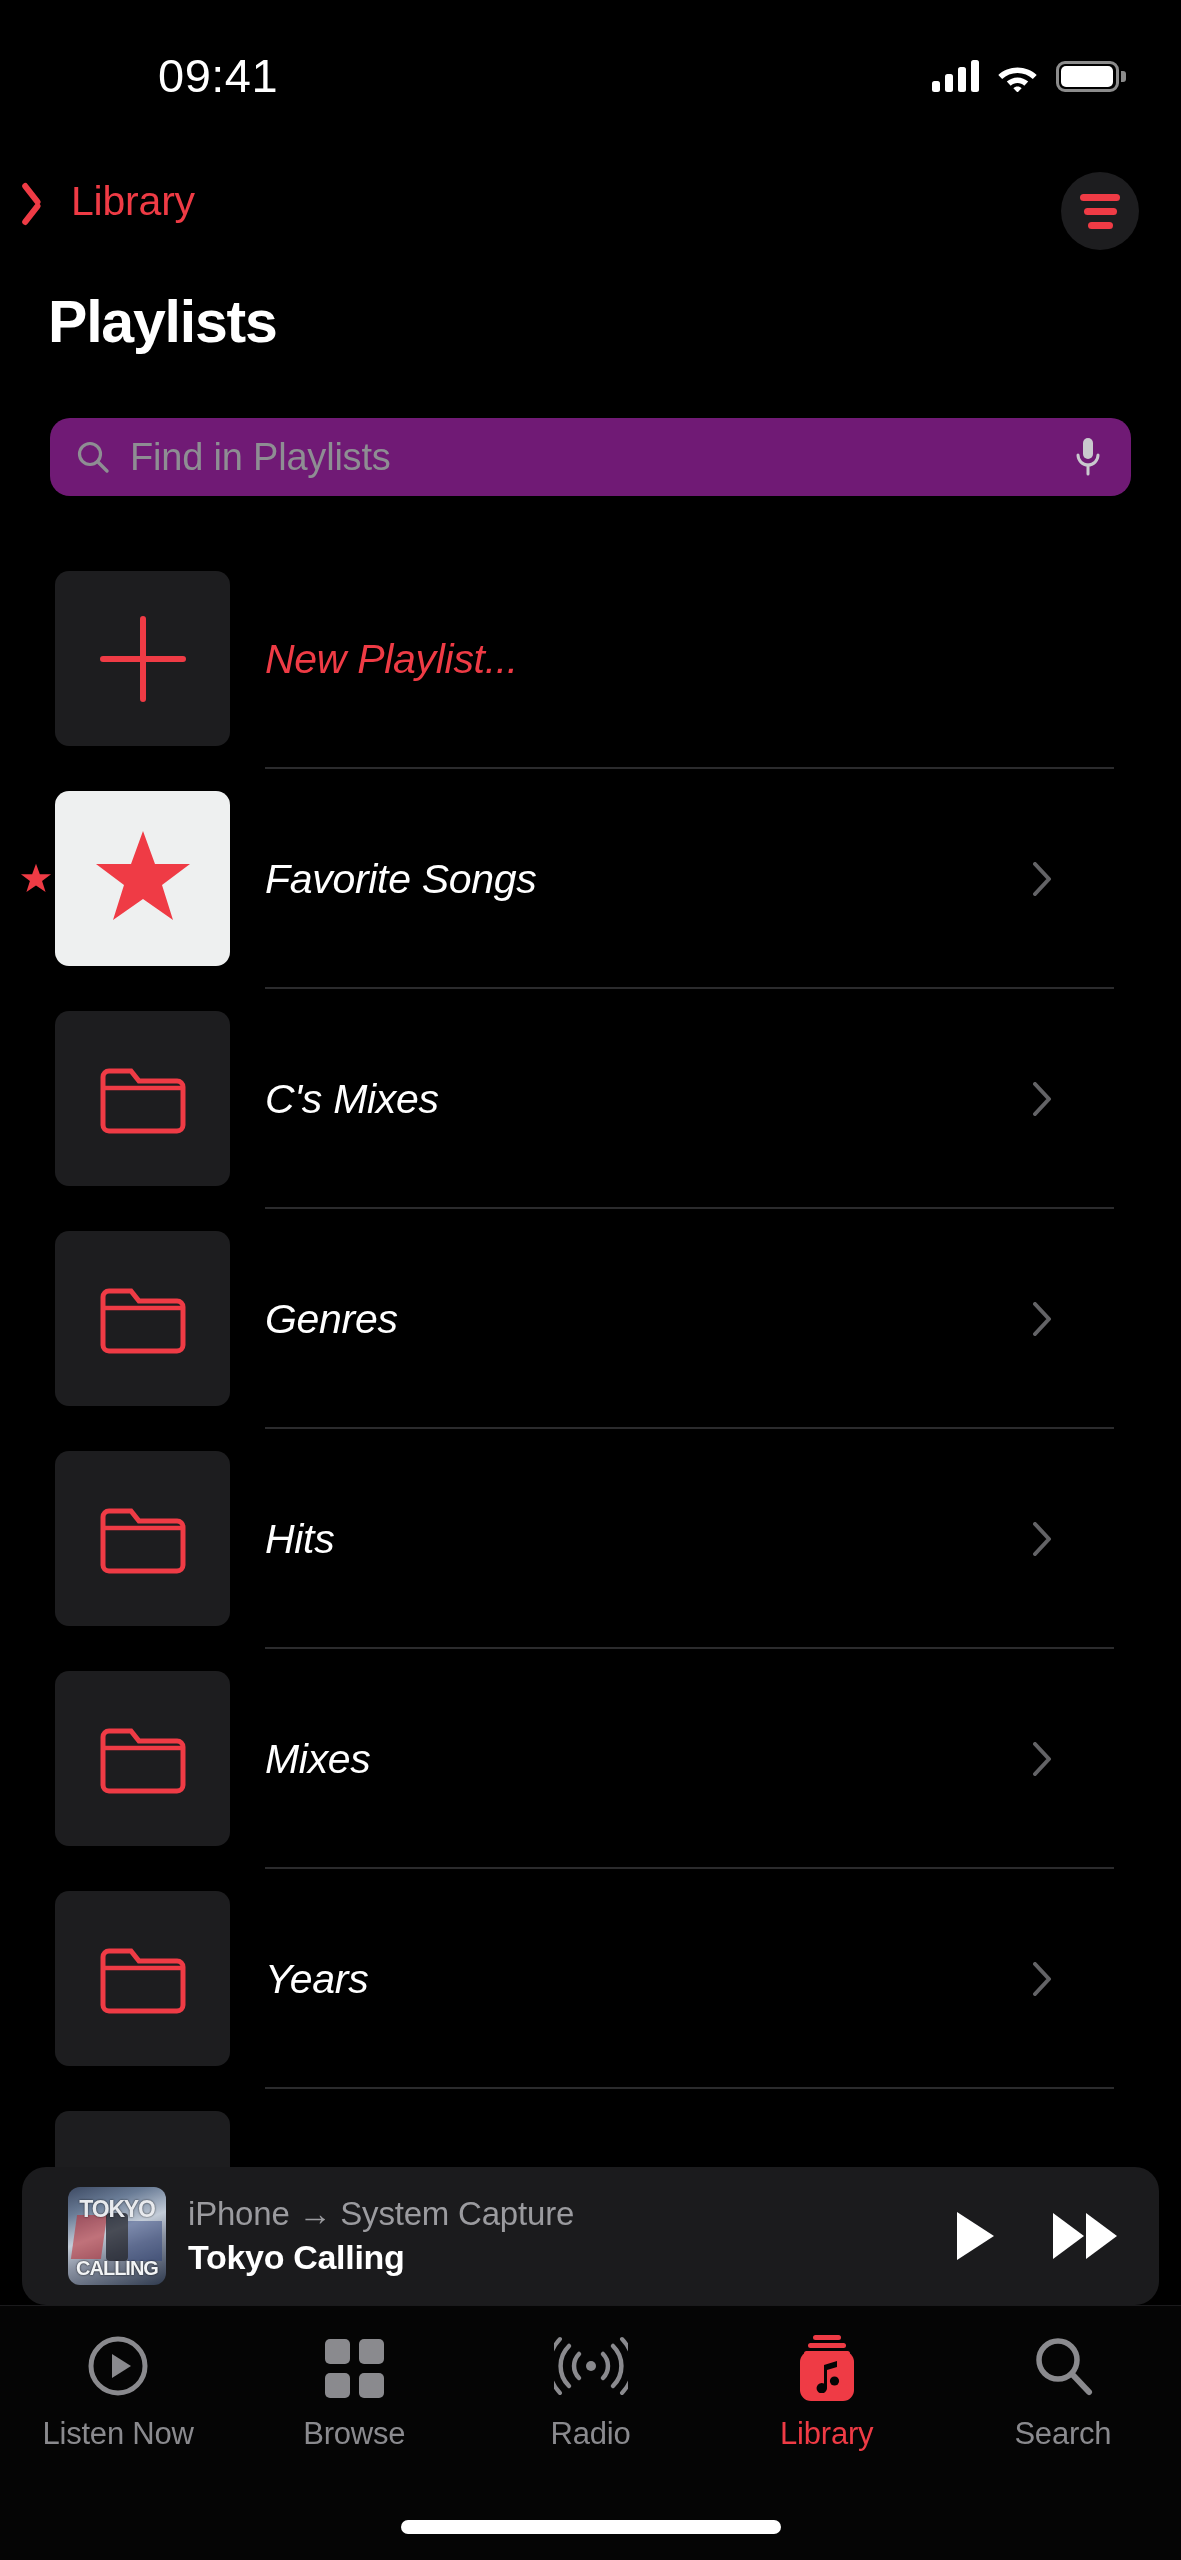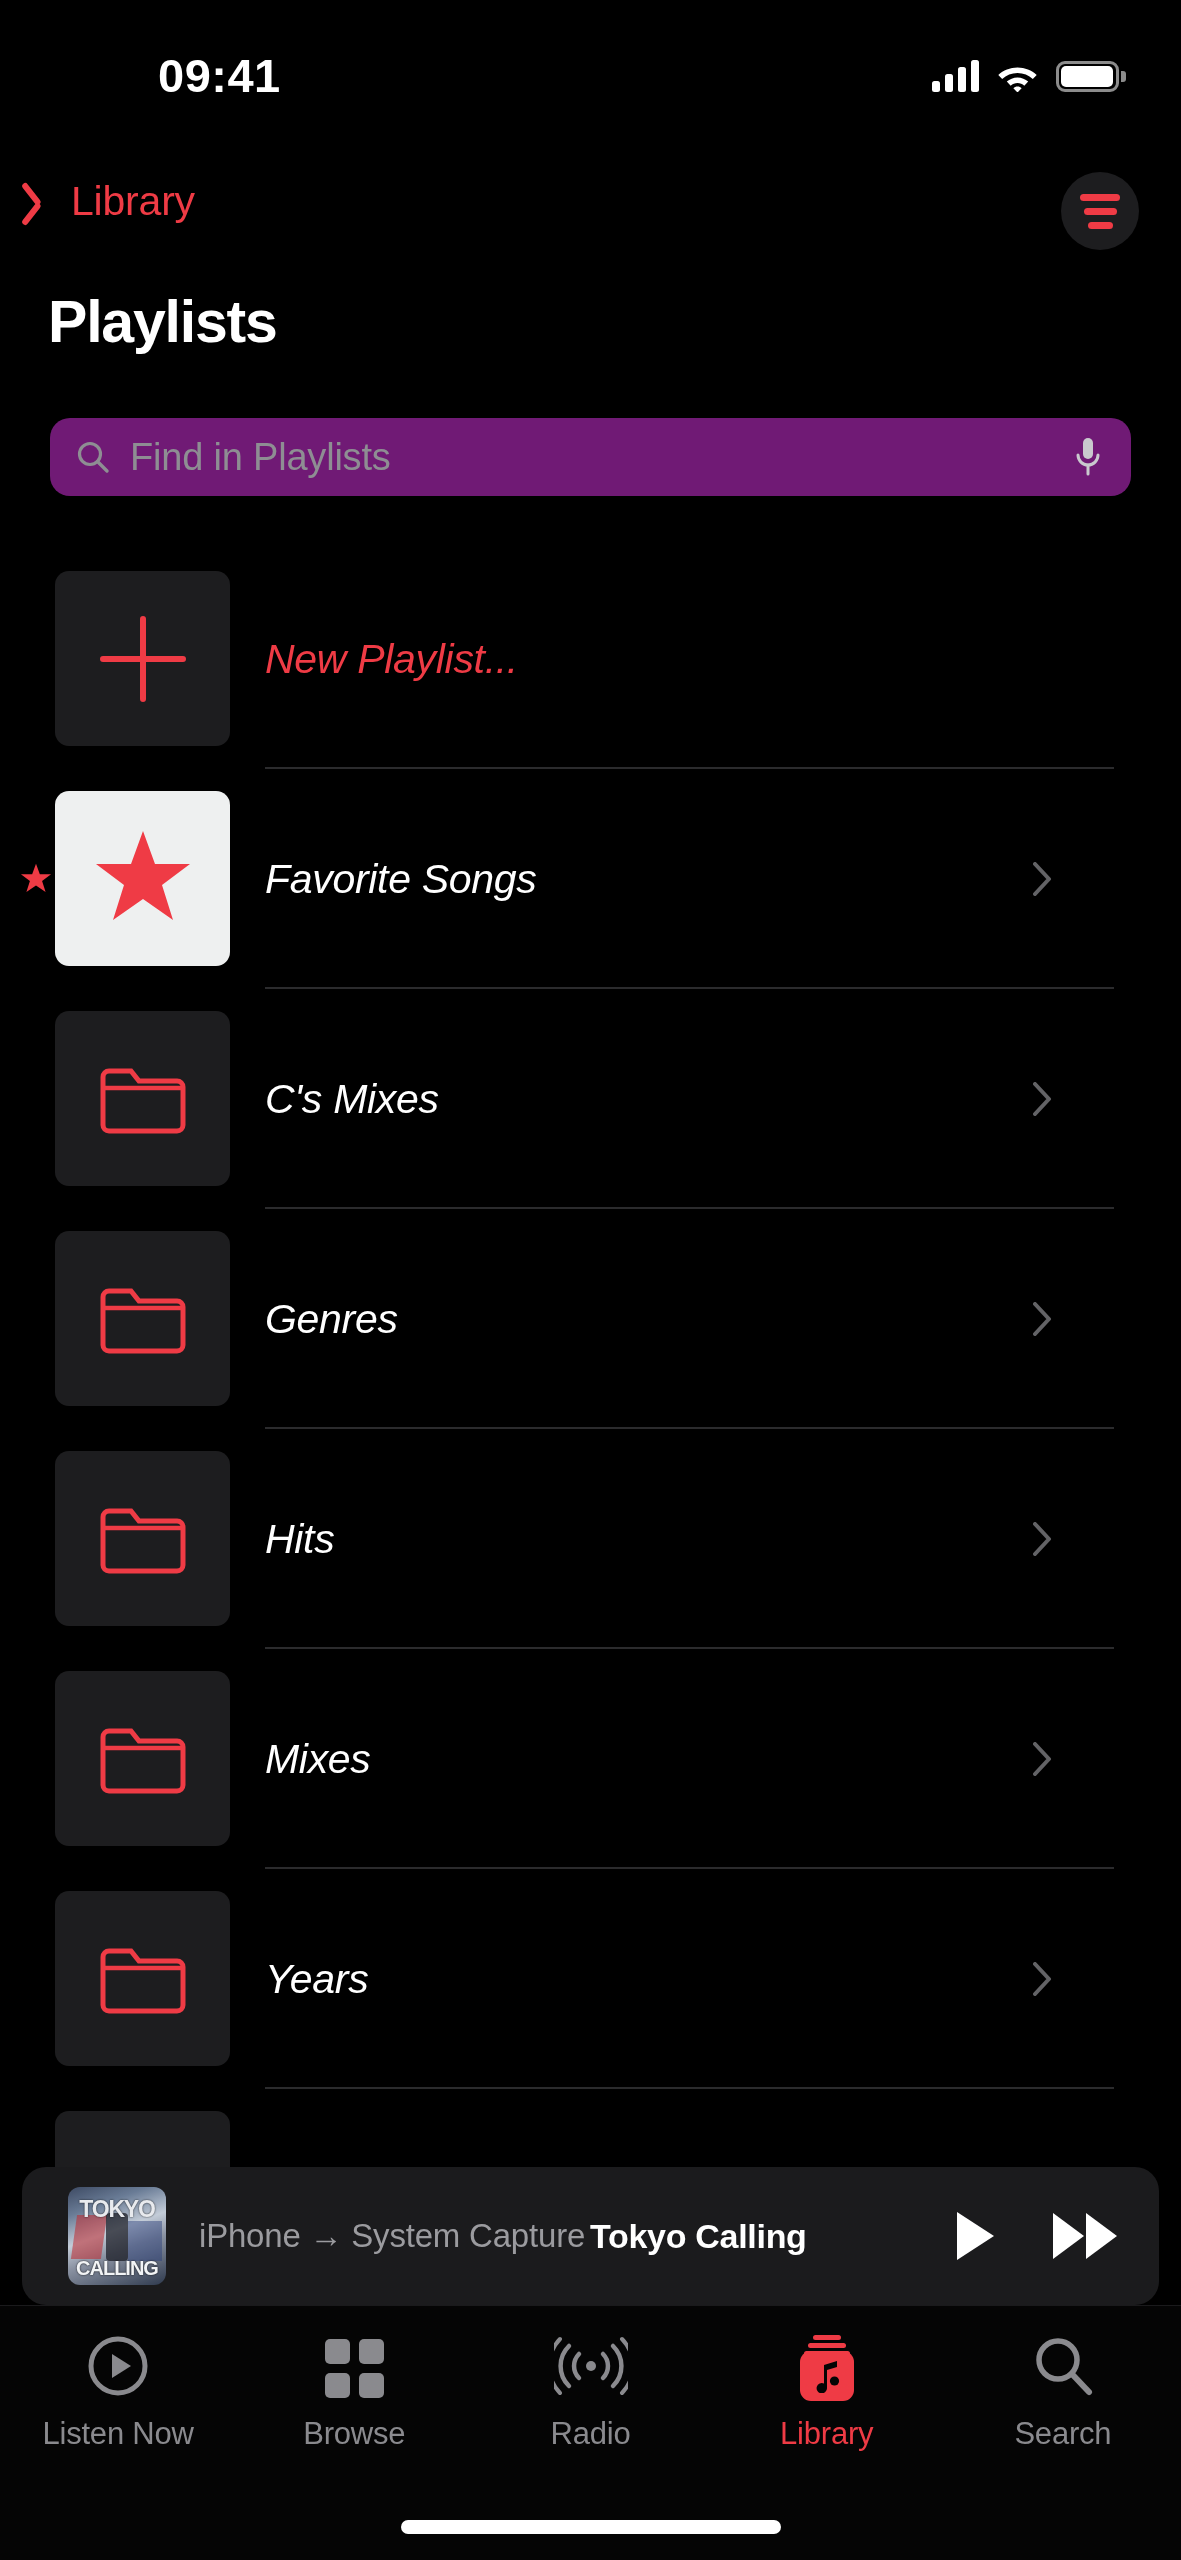--- a/index.html
+++ b/index.html
@@ -9,21 +9,21 @@
     font-family:"Liberation Sans", sans-serif;
     overflow:hidden;
     -webkit-font-smoothing:antialiased;
   }
   #screen { position:relative; width:1181px; height:2560px; background:#000; overflow:hidden; }
 
   
   .statusbar { position:absolute; top:0; left:0; width:1181px; height:125px; }
   .sb-time {
     position:absolute; left:158px; top:48px;
-    font-size:47px; font-weight:700; color:#fff; letter-spacing:0.5px;
+    font-size:47px; font-weight:400; color:#fff; letter-spacing:0.5px;
   }
   .sb-right { position:absolute; right:62px; top:52px; display:flex; align-items:flex-end; gap:17px; height:40px; }
   .sig { display:flex; align-items:flex-end; gap:5px; height:32px; }
   .sig i { display:block; width:8px; background:#fff; border-radius:2.5px; }
   .sig i:nth-child(1){ height:11px; }
   .sig i:nth-child(2){ height:18px; }
   .sig i:nth-child(3){ height:25px; }
   .sig i:nth-child(4){ height:32px; }
   .wifi { width:43px; height:32px; position:relative; }
   .batt { position:relative; width:63px; height:31px; }
@@ -108,21 +108,21 @@
     text-shadow:0 0 2px rgba(0,0,0,.8);
   }
   .mp-art .art-bot {
     position:absolute; left:0; right:0; bottom:5px; text-align:center;
     font-size:20px; font-weight:700; color:#f2f4f6; letter-spacing:-1px;
     text-shadow:0 0 2px rgba(0,0,0,.9);
   }
   .mp-art .art-red { position:absolute; left:6px; top:28px; width:30px; height:44px; background:rgba(190,40,45,.55); transform:skewX(-8deg); }
   .mp-art .art-blue { position:absolute; right:4px; top:34px; width:34px; height:40px; background:rgba(40,60,120,.45); }
   .mp-art .art-fig { position:absolute; left:38px; top:26px; width:22px; height:48px; background:rgba(20,22,30,.7); border-radius:4px; }
-  .mp-text { margin-left:33px; display:flex; flex-direction:row; gap:5px; }
+  .mp-text { margin-left:22px; display:flex; flex-direction:column; gap:5px; }
   .mp-route { font-size:33px; color:#9b9b9f; letter-spacing:-0.2px; }
   .mp-track { font-size:34px; color:#fff; font-weight:700; letter-spacing:-0.3px; }
   .mp-controls { position:absolute; right:40px; display:flex; align-items:center; gap:55px; }
   .mp-play { width:42px; height:52px; cursor:pointer; }
   .mp-fwd { width:68px; height:50px; cursor:pointer; }
 
   
   .tabbar {
     position:absolute; left:0; bottom:0; width:1181px; height:255px;
     background:#050505; border-top:1px solid #1a1a1c;

